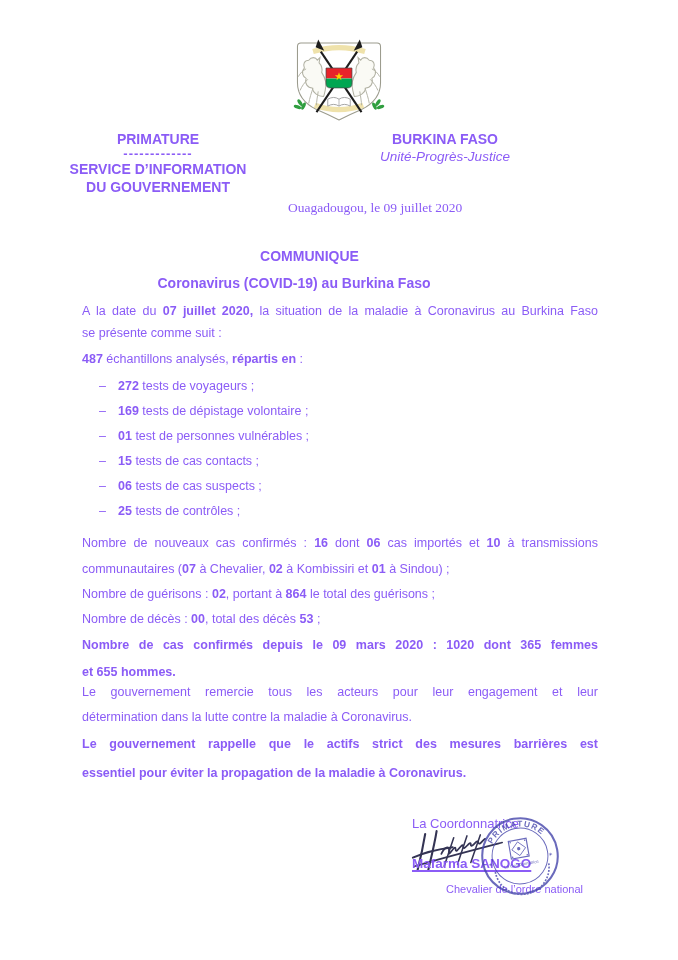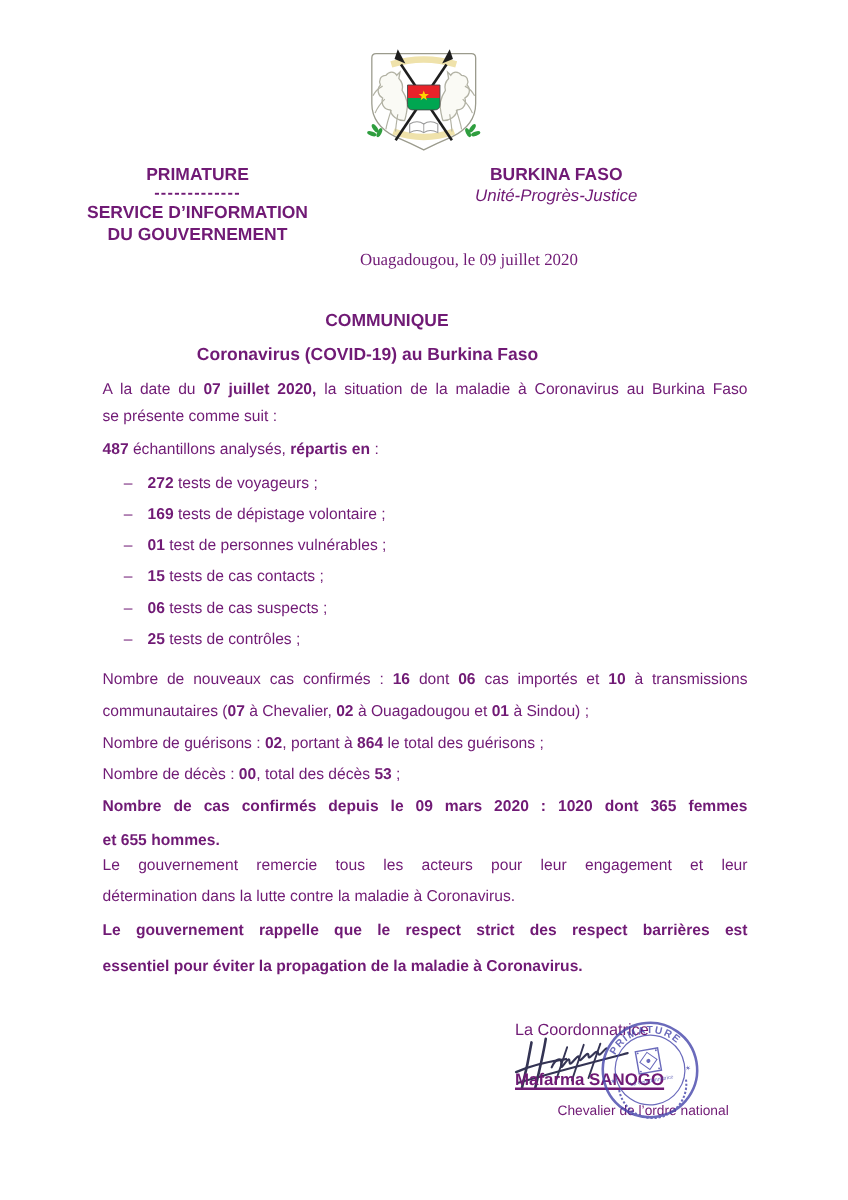--- a/index.html
+++ b/index.html
@@ -1,21 +1,21 @@
 <!DOCTYPE html>
 <html><head>
 <meta charset="utf-8">
 <style>
   html,body{margin:0;padding:0;background:#ffffff;}
   .page{
     position:relative;
     width:678px;height:960px;
     background:#ffffff;
     font-family:"Liberation Sans", sans-serif;
-    color:#701a75;
+    color:#8b5cf6;
     overflow:hidden;
   }
   .b{font-weight:700;}
   b{font-weight:700;}
   
   .emblem{position:absolute;left:287px;top:36px;width:104px;height:90px;}
   .header-left{
     position:absolute;left:63px;top:131px;width:190px;
     text-align:center;font-weight:700;font-size:14px;
   }
@@ -155,38 +155,38 @@
           <span><b>06</b><span> tests de cas suspects ;</span></span>
         </li>
       <li>
           <span class="dash">–</span>
           <span><b>25</b><span> tests de contrôles ;</span></span>
         </li>
     </ul>
 
     <div class="p-newcases">
       <span class="line j l26"><span>Nombre de nouveaux cas confirmés : </span><b>16</b><span> dont </span><b>06</b><span> cas importés et </span><b>10</b><span> à transmissions</span></span>
-      <span class="line l26"><span>communautaires (</span><b>07</b><span> à Chevalier, </span><b>02</b><span> à Ouagadougou et </span><b>01</b><span> à Sindou) ;</span></span>
+      <span class="line l26"><span>communautaires (</span><b>07</b><span> à Chevalier, </span><b>02</b><span> à Kombissiri et </span><b>01</b><span> à Sindou) ;</span></span>
     </div>
 
     <div class="p-stat l25"><span>Nombre de guérisons : </span><b>02</b><span>, portant à </span><b>864</b><span> le total des guérisons ;</span></div>
     <div class="p-stat l25"><span>Nombre de décès : </span><b>00</b><span>, total des décès </span><b>53</b><span> ;</span></div>
 
     <div class="p-confirmed">
       <span class="line j l27">Nombre de cas confirmés depuis le 09 mars 2020 : 1020 dont 365 femmes</span>
       <span class="line l27">et 655 hommes.</span>
     </div>
 
     <div class="p-thanks">
       <span class="line j l25">Le gouvernement remercie tous les acteurs pour leur engagement et leur</span>
       <span class="line l25">détermination dans la lutte contre la maladie à Coronavirus.</span>
     </div>
 
     <div class="p-reminder">
-      <span class="line j l29">Le gouvernement rappelle que le respect strict des respect barrières est</span>
+      <span class="line j l29">Le gouvernement rappelle que le actifs strict des mesures barrières est</span>
       <span class="line l29">essentiel pour éviter la propagation de la maladie à Coronavirus.</span>
     </div>
   </div>
 
   <div class="signature">
     <div class="sig-role">La Coordonnatrice</div>
 
     <svg class="sig-scribble" viewBox="0 0 100 50" width="95" height="48" aria-hidden="true">
       <g stroke="#343454" fill="none" stroke-linecap="round">
         <path d="M16,6 C14,18 11,32 8,44" stroke-width="2.2"></path>

